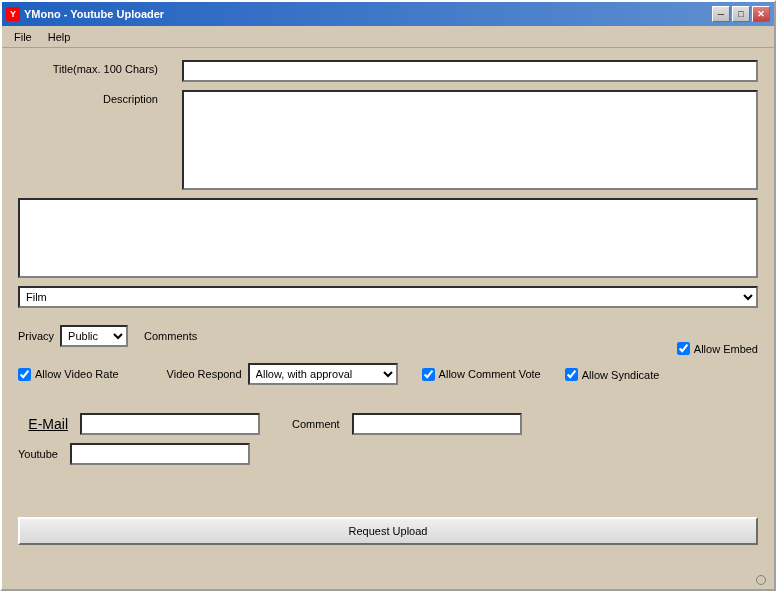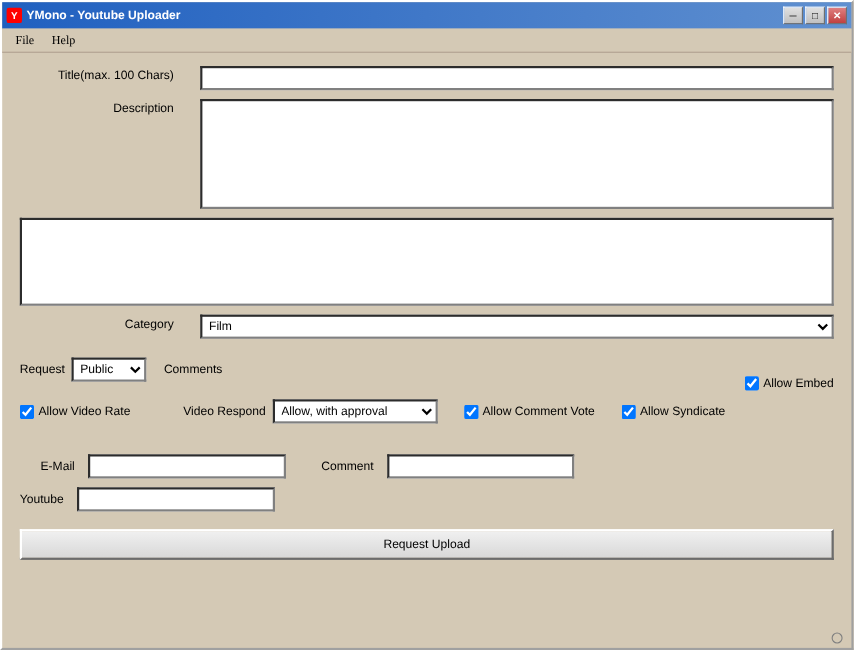--- a/index.html
+++ b/index.html
@@ -87,21 +87,20 @@
       display: flex;
       align-items: center;
       border-bottom: 1px solid #b0a090;
       padding: 0 4px;
     }
 
     .menu-item {
       padding: 2px 8px;
       cursor: pointer;
       font-size: 11px;
-      font-family: Liberation Serif, serif;
     }
 
     .content {
       flex: 1;
       padding: 12px 16px;
       display: flex;
       flex-direction: column;
       gap: 8px;
     }
 
@@ -185,23 +184,24 @@
     }
 
     .email-row {
       display: flex;
       align-items: center;
       gap: 12px;
       margin-top: 4px;
     }
 
     .email-row .label-sm {
-      font-size: 11px;
+      font-size: 14px;
       width: 50px;
       text-align: right;
+      text-decoration: underline;
     }
 
     .email-input {
       width: 180px;
       height: 22px;
       border: 2px inset #808080;
       background: white;
       padding: 2px 4px;
       font-size: 11px;
       font-family: inherit;
@@ -231,20 +231,21 @@
       width: 100%;
       height: 28px;
       background: linear-gradient(to bottom, #f0f0f0, #d8d8d8);
       border: 2px outset #c0c0c0;
       border-top-color: #ffffff;
       border-left-color: #ffffff;
       font-size: 11px;
       font-family: inherit;
       cursor: pointer;
       color: #000;
+      margin-top: 36px;
     }
 
     .bottom-area {
       display: flex;
       align-items: center;
       justify-content: flex-end;
       padding: 4px 8px;
     }
 
     .circle-indicator {
@@ -329,38 +330,37 @@
     <div class="form-row">
       <div class="form-label">Description</div>
       <textarea class="form-textarea textarea-desc" style=""></textarea>
     </div>
 
     <div class="form-row">
       <textarea class="form-textarea textarea-tags" style=""></textarea>
     </div>
 
     <div class="form-row">
-      <div class="form-label">Category</div>
       <select class="form-select select-category">
         <option>Film</option>
         <option>Music</option>
         <option>Comedy</option>
         <option>Entertainment</option>
         <option>News &amp; Politics</option>
         <option>Science &amp; Technology</option>
         <option>Sports</option>
         <option>Travel &amp; Events</option>
         <option>Gaming</option>
         <option>Howto &amp; Style</option>
       </select>
     </div>
 
     <div class="options-main-row">
       <div class="privacy-block">
-        <span class="inline-label">Request</span>
+        <span class="inline-label">Privacy</span>
         <select class="form-select">
           <option>Public</option>
           <option>Private</option>
           <option>Unlisted</option>
         </select>
       </div>
 
       <div class="comments-block">
         <span class="inline-label">Comments</span>
       </div>
@@ -386,21 +386,21 @@
           <option>Allow</option>
           <option>Disallow</option>
         </select>
       </div>
 
       <label class="checkbox-label" style="margin-left:12px;">
         <input type="checkbox" checked="" style="">
         <span>Allow Comment Vote</span>
       </label>
 
-      <label class="checkbox-label" style="margin-left:12px;">
+      <label class="checkbox-label" style="margin-left:12px;align-items:flex-end;">
         <input type="checkbox" checked="" style="">
         <span>Allow Syndicate</span>
       </label>
     </div>
 
     <div class="separator-row"></div>
 
     <div class="email-row">
       <span class="label-sm">E-Mail</span>
       <input type="text" class="email-input" style="">

